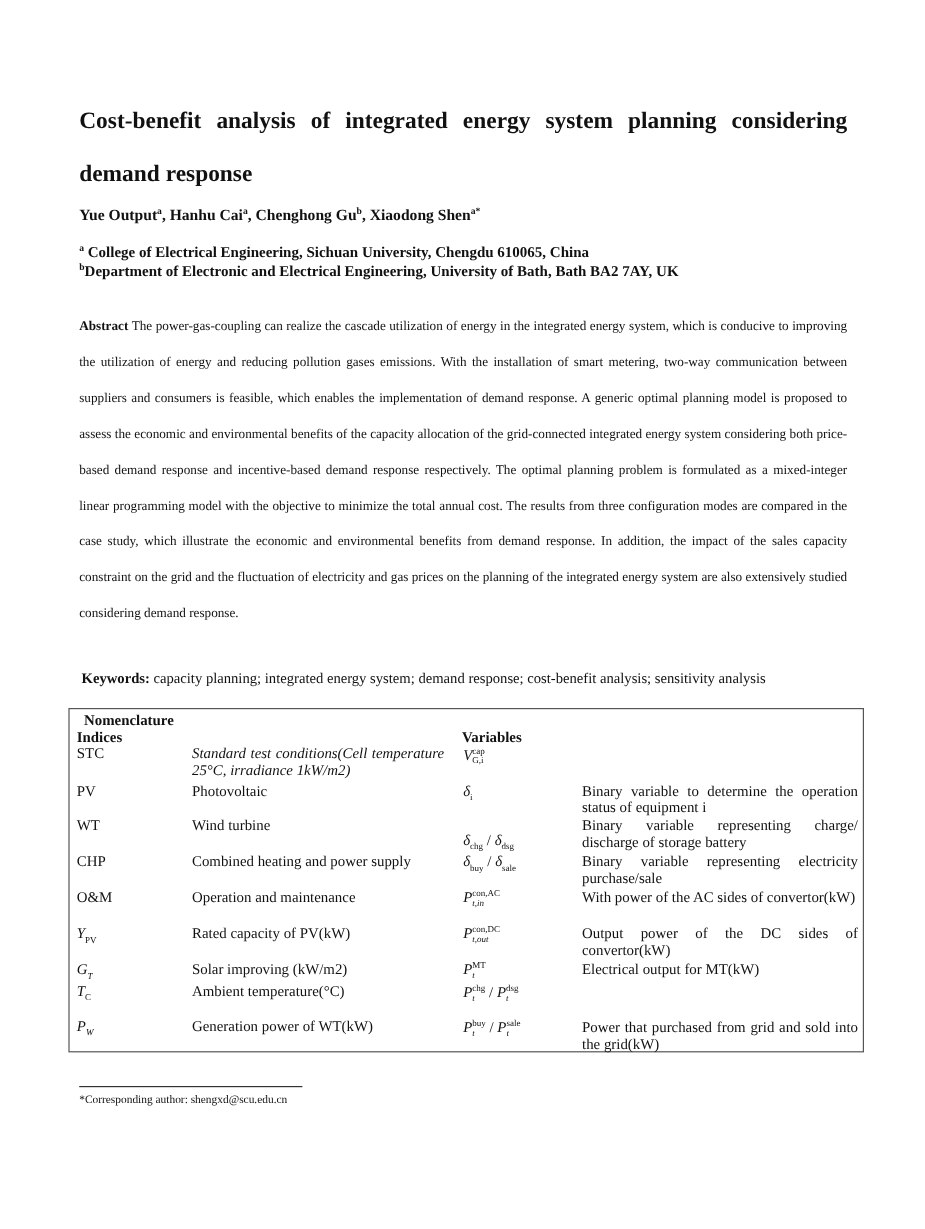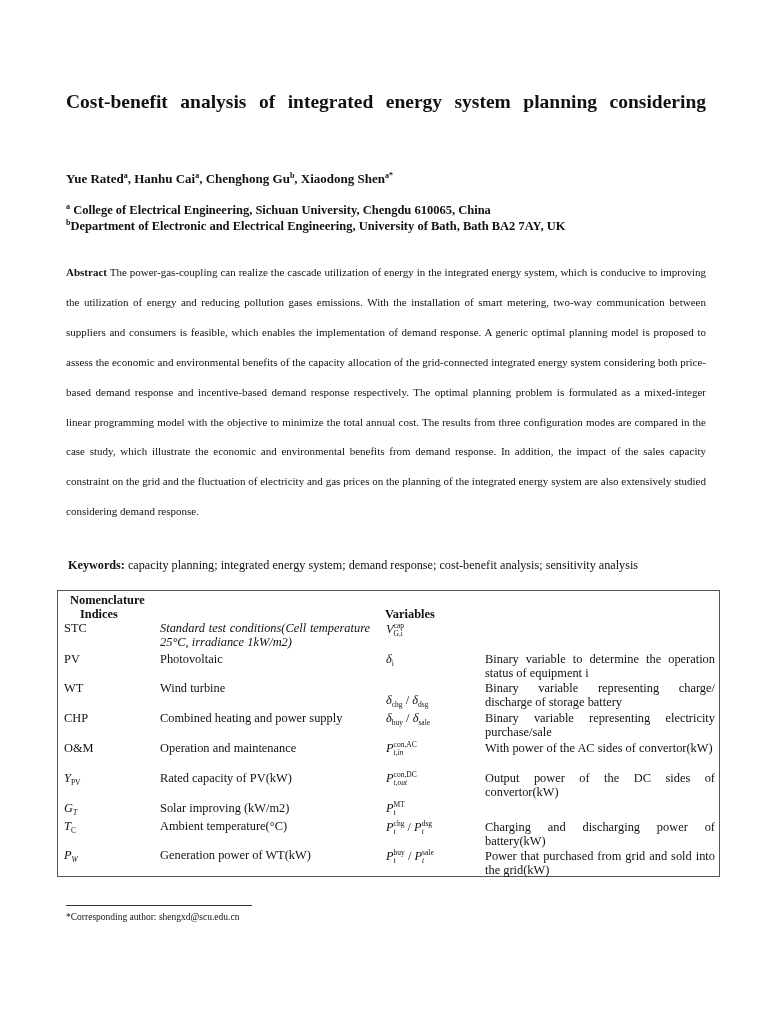--- a/index.html
+++ b/index.html
@@ -26,24 +26,25 @@
   .sym i { font-style:italic; }
   .sym sub, .sym sup { font-size:7.5px; }
   .footline { position:absolute; left:66px; top:905px; width:186px; height:0; border-top:1px solid #333; }
   .footnote { position:absolute; left:66px; top:912px; font-size:9.5px; }
 </style>
 </head>
 <body>
 
 <div class="title">
   <span class="l1">Cost-benefit analysis of integrated energy system planning considering</span>
+  <span class="l2">demand response</span>
 </div>
 
 <div class="authors">
-  <span>Yue Rated</span><sup>a</sup>,
+  <span>Yue Output</span><sup>a</sup>,
   <span>Hanhu Cai</span><sup>a</sup>,
   <span>Chenghong Gu</span><sup>b</sup>,
   <span>Xiaodong Shen</span><sup>a*</sup>
 </div>
 
 <div class="affil" style="top:202px;">
   <sup>a</sup>
   <span>College of Electrical Engineering, Sichuan University, Chengdu 610065, China</span>
 </div>
 <div class="affil" style="top:218px;">
@@ -55,21 +56,21 @@
   <span>The power-gas-coupling can realize the cascade utilization of energy in the integrated energy system, which is conducive to improving the utilization of energy and reducing pollution gases emissions. With the installation of smart metering, two-way communication between suppliers and consumers is feasible, which enables the implementation of demand response. A generic optimal planning model is proposed to assess the economic and environmental benefits of the capacity allocation of the grid-connected integrated energy system considering both price-based demand response and incentive-based demand response respectively. The optimal planning problem is formulated as a mixed-integer linear programming model with the objective to minimize the total annual cost. The results from three configuration modes are compared in the case study, which illustrate the economic and environmental benefits from demand response. In addition, the impact of the sales capacity constraint on the grid and the fluctuation of electricity and gas prices on the planning of the integrated energy system are also extensively studied considering demand response.</span>
 </div>
 
 <div class="keywords">
   <b>Keywords:</b>
   <span>capacity planning; integrated energy system; demand response; cost-benefit analysis; sensitivity analysis</span>
 </div>
 
 <div class="nomen">
   <div class="h" style="left:12px; top:2px;">Nomenclature</div>
-  <div class="h" style="left:22px; top:16px;">Indices</div>
+  <div class="h" style="left:6px; top:16px;">Indices</div>
   <div class="h" style="left:327px; top:16px;">Variables</div>
 
   <div class="cell" style="left:6px; top:30px;">STC</div>
   <div class="cell desc" style="left:102px; top:30px; width:210px;font-style:italic;">Standard test conditions(Cell temperature 25°C, irradiance 1kW/m2)</div>
 
   <div class="cell" style="left:6px; top:61px;">PV</div>
   <div class="cell desc" style="left:102px; top:61px; width:210px;">Photovoltaic</div>
 
   <div class="cell" style="left:6px; top:90px;">WT</div>
   <div class="cell desc" style="left:102px; top:90px; width:210px;">Wind turbine</div>
@@ -103,22 +104,22 @@
   <div class="cell sym" style="left:328px; top:120px;"><i>δ</i><sub>buy</sub> / <i>δ</i><sub>sale</sub></div>
   <div class="cell desc" style="left:427px; top:120px; width:230px;">Binary variable representing electricity purchase/sale</div>
 
   <div class="cell sym" style="left:328px; top:150px;"><i>P</i><span style="display:inline-block; vertical-align:middle; line-height:8px; font-size:7.5px;"><span style="display:block;">con,AC</span><span style="display:block; font-style:italic;">t,in</span></span></div>
   <div class="cell desc" style="left:427px; top:150px; width:230px;">With power of the AC sides of convertor(kW)</div>
 
   <div class="cell sym" style="left:328px; top:180px;"><i>P</i><span style="display:inline-block; vertical-align:middle; line-height:8px; font-size:7.5px;"><span style="display:block;">con,DC</span><span style="display:block; font-style:italic;">t,out</span></span></div>
   <div class="cell desc" style="left:427px; top:180px; width:230px;">Output power of the DC sides of convertor(kW)</div>
 
   <div class="cell sym" style="left:328px; top:210px;"><i>P</i><span style="display:inline-block; vertical-align:middle; line-height:8px; font-size:7.5px;"><span style="display:block;">MT</span><span style="display:block; font-style:italic;">t</span></span></div>
+  <div class="cell desc" style="left:427px; top:210px; width:230px;">Electrical output for MT(kW)</div>
 
   <div class="cell sym" style="left:328px; top:229px;"><i>P</i><span style="display:inline-block; vertical-align:middle; line-height:8px; font-size:7.5px;"><span style="display:block;">chg</span><span style="display:block; font-style:italic;">t</span></span> / <i>P</i><span style="display:inline-block; vertical-align:middle; line-height:8px; font-size:7.5px;"><span style="display:block;">dsg</span><span style="display:block; font-style:italic;">t</span></span></div>
-  <div class="cell desc" style="left:427px; top:229px; width:230px;">Charging and discharging power of battery(kW)</div>
 
   <div class="cell sym" style="left:328px; top:258px;"><i>P</i><span style="display:inline-block; vertical-align:middle; line-height:8px; font-size:7.5px;"><span style="display:block;">buy</span><span style="display:block; font-style:italic;">t</span></span> / <i>P</i><span style="display:inline-block; vertical-align:middle; line-height:8px; font-size:7.5px;"><span style="display:block;">sale</span><span style="display:block; font-style:italic;">t</span></span></div>
   <div class="cell desc" style="left:427px; top:258px; width:230px;">Power that purchased from grid and sold into the grid(kW)</div>
 </div>
 
 <div class="footline"></div>
 <div class="footnote">*Corresponding author: shengxd@scu.edu.cn</div>
 
 </body></html>

